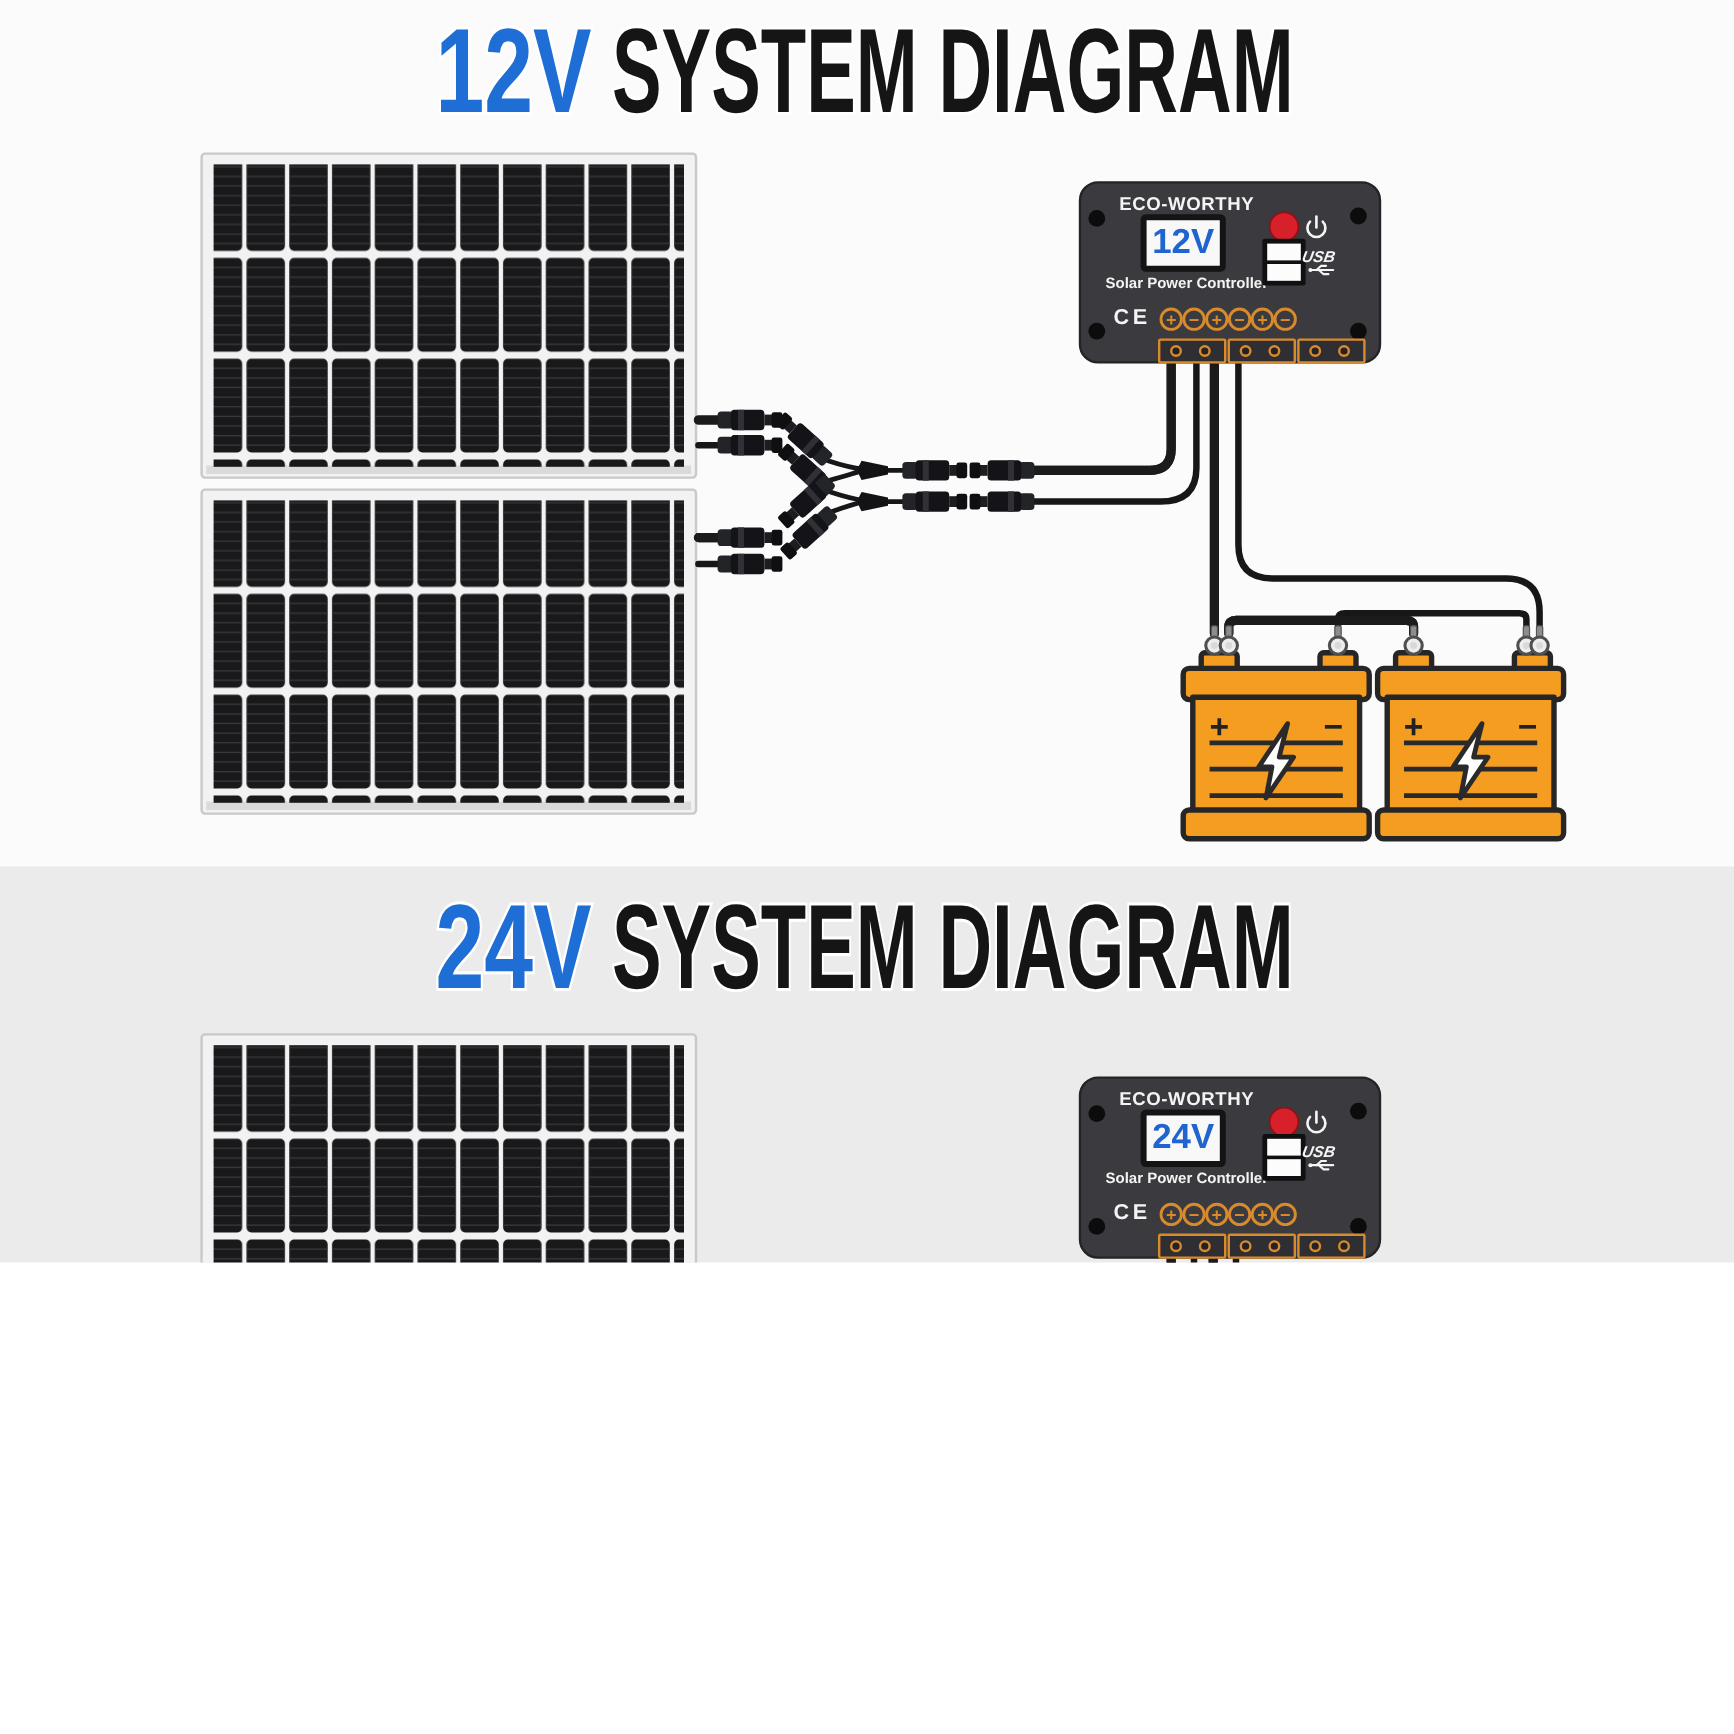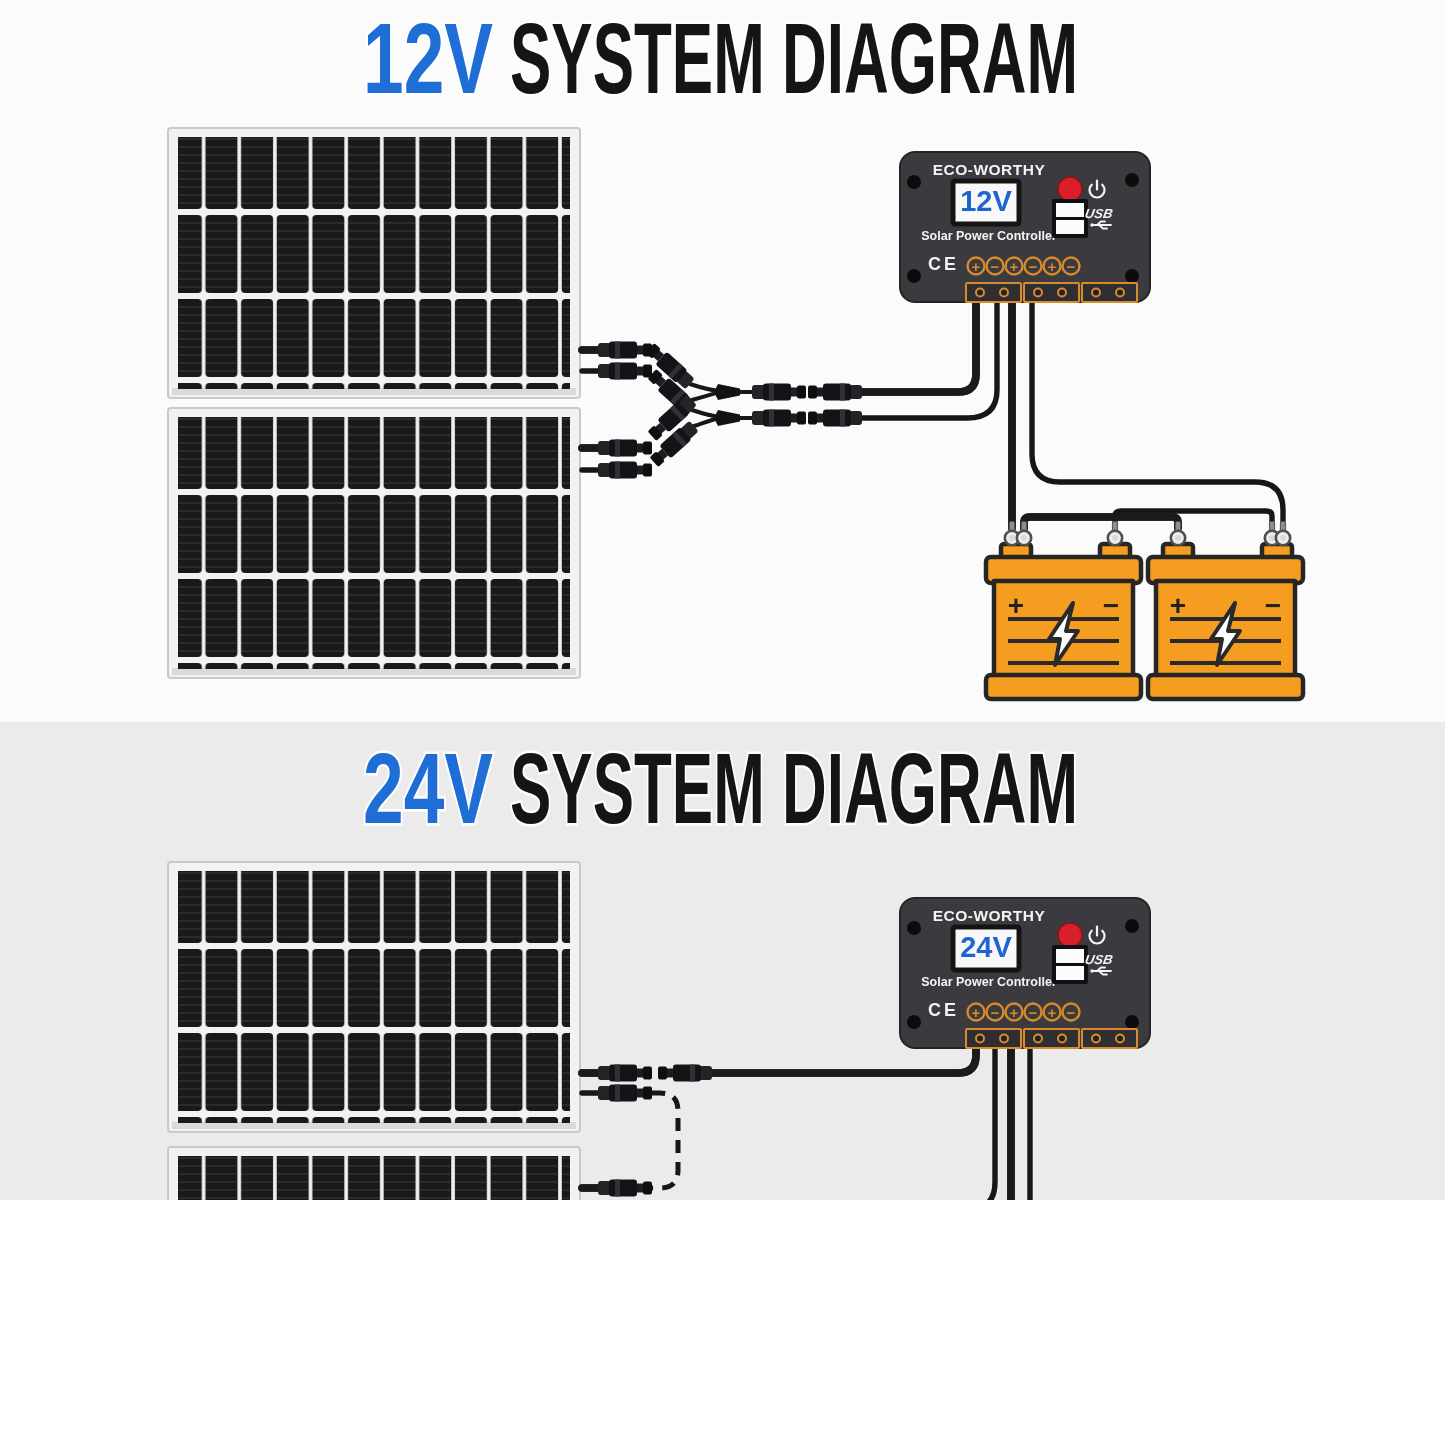--- a/index.html
+++ b/index.html
@@ -1,16 +1,16 @@
 <!DOCTYPE html>
 <html><head>
 <meta charset="utf-8">
 <style>
   html,body{margin:0;padding:0;background:#fff;}
-  .canvas{position:relative;width:1445px;height:1200px;overflow:hidden;
+  .canvas{position:relative;width:1445px;height:1052px;overflow:hidden;
           font-family:"Liberation Sans",sans-serif;}
   svg{position:absolute;left:0;top:0;display:block;}
   text{font-family:"Liberation Sans",sans-serif;}
   
   .wb {fill:none;stroke:#17171a;stroke-width:5.4;stroke-linecap:round;stroke-linejoin:round;}
   .wb2{fill:none;stroke:#17171a;stroke-width:4;stroke-linecap:round;}
   .wdash{fill:none;stroke:#17171a;stroke-width:5;stroke-linecap:butt;stroke-dasharray:13 9;}
   .wc {fill:none;stroke:#1b1b1b;stroke-width:7.6;stroke-linecap:round;stroke-linejoin:round;}
   .wr {fill:none;stroke:#d6232b;stroke-width:4.4;stroke-linecap:round;stroke-linejoin:round;}
   

